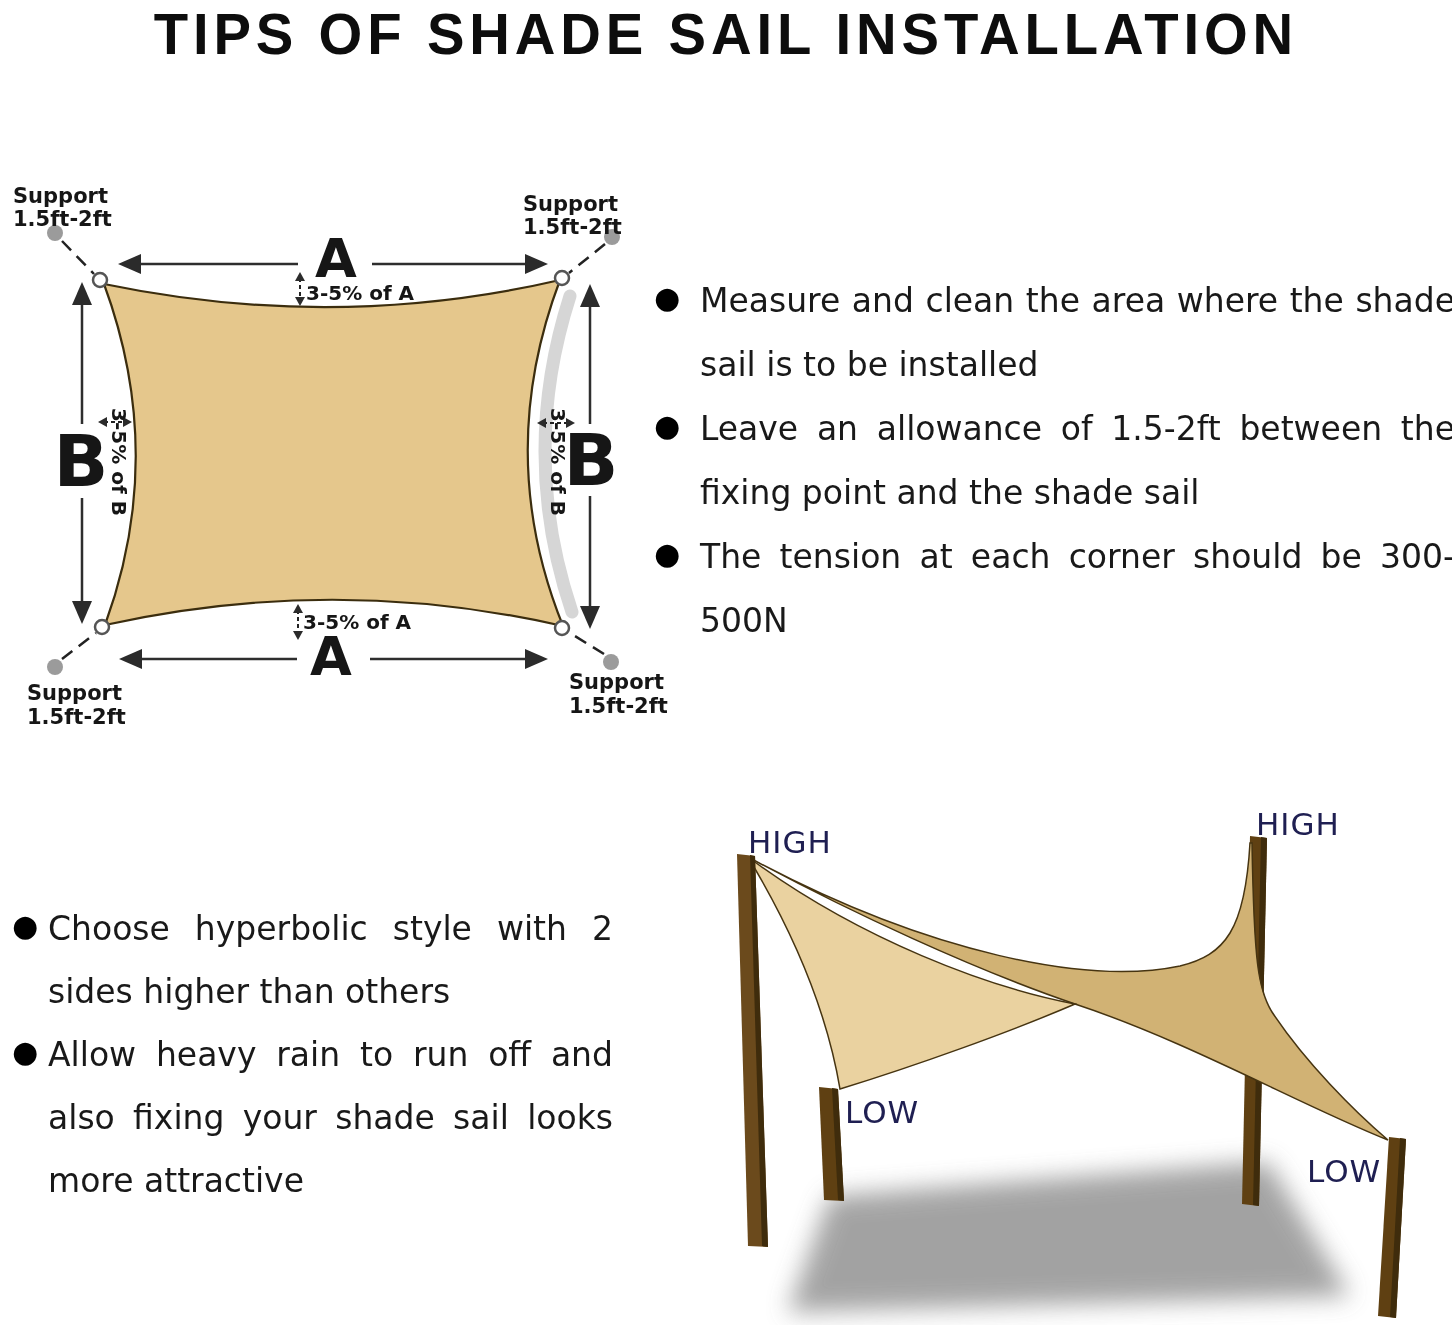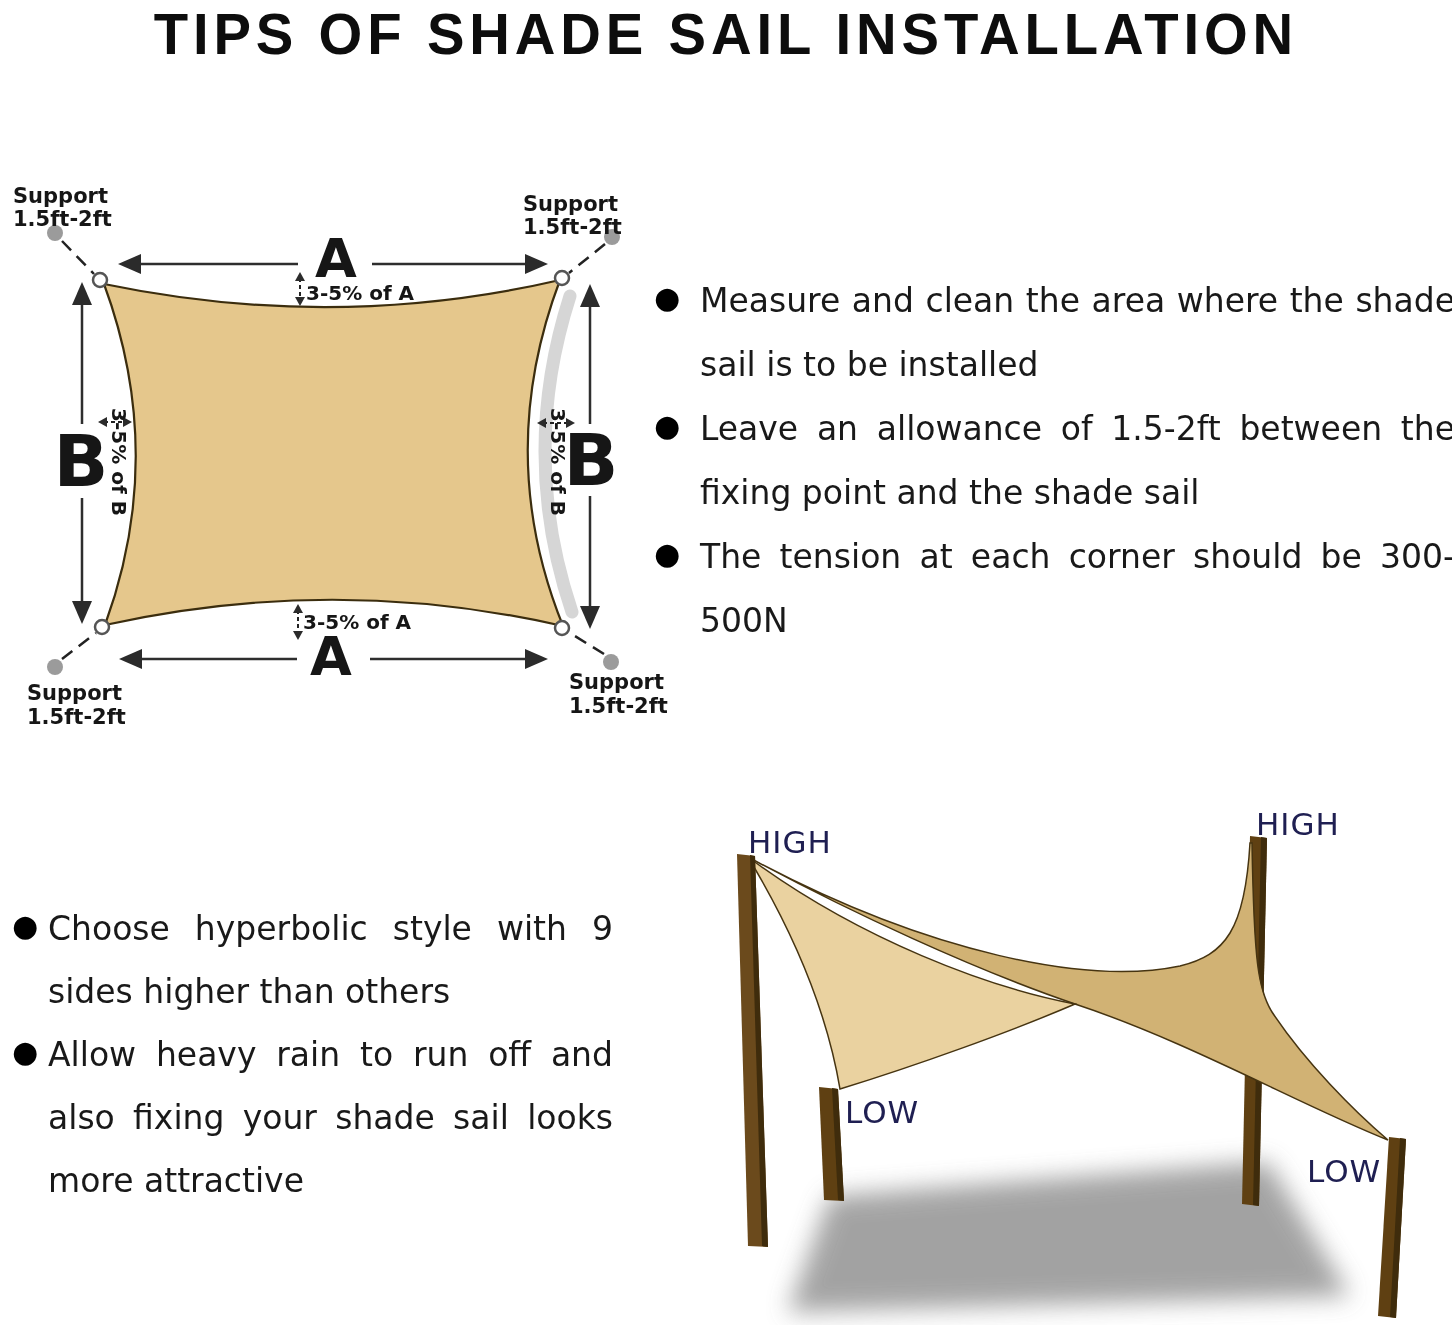--- a/index.html
+++ b/index.html
@@ -115,21 +115,21 @@
     </div>
     <div class="tip">
       <span class="dot">●</span>
       <p>The tension at each corner should be 300-500N</p>
     </div>
   </div>
 
   <div class="tipcol col-left">
     <div class="tip">
       <span class="dot">●</span>
-      <p>Choose hyperbolic style with 9 sides higher than others</p>
+      <p>Choose hyperbolic style with 2 sides higher than others</p>
     </div>
     <div class="tip">
       <span class="dot">●</span>
       <p>Allow heavy rain to run off and also fixing your shade sail looks more attractive</p>
     </div>
   </div>
 
   <svg class="svgabs" style="left:640px;top:780px" width="812" height="545" viewBox="640 780 812 545">
     <defs>
       <filter id="softblur" x="-30%" y="-30%" width="160%" height="160%">

